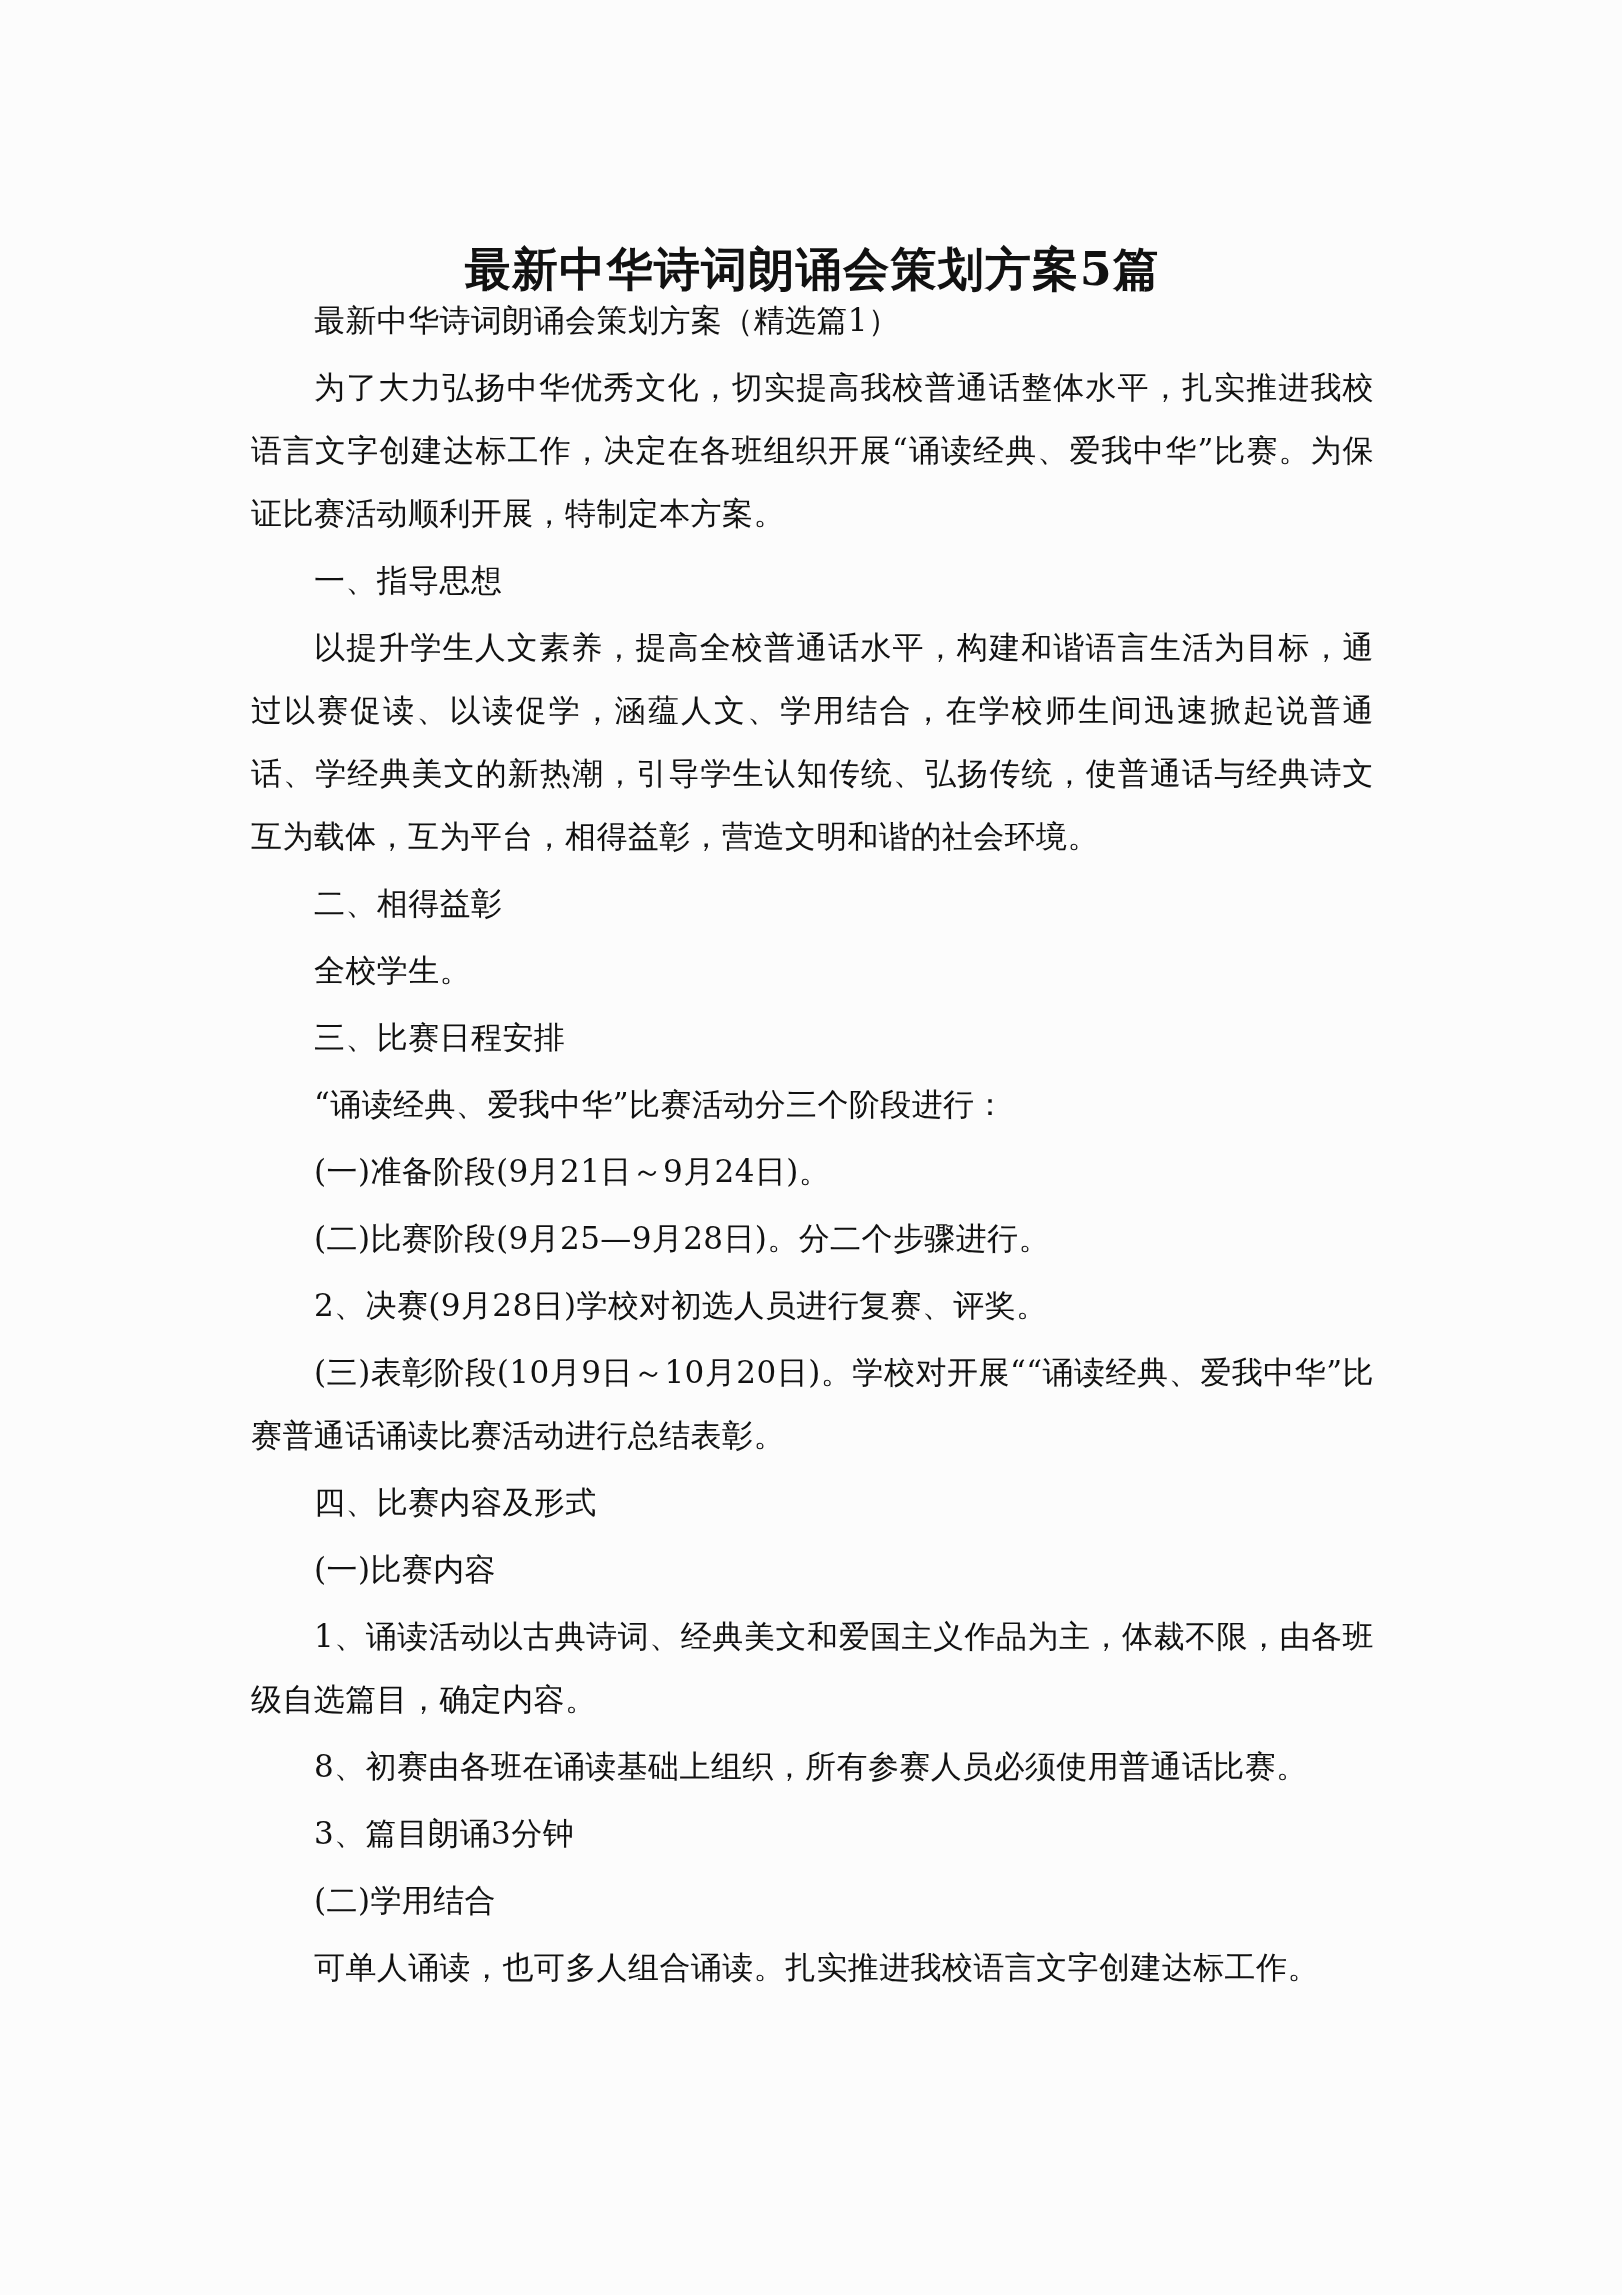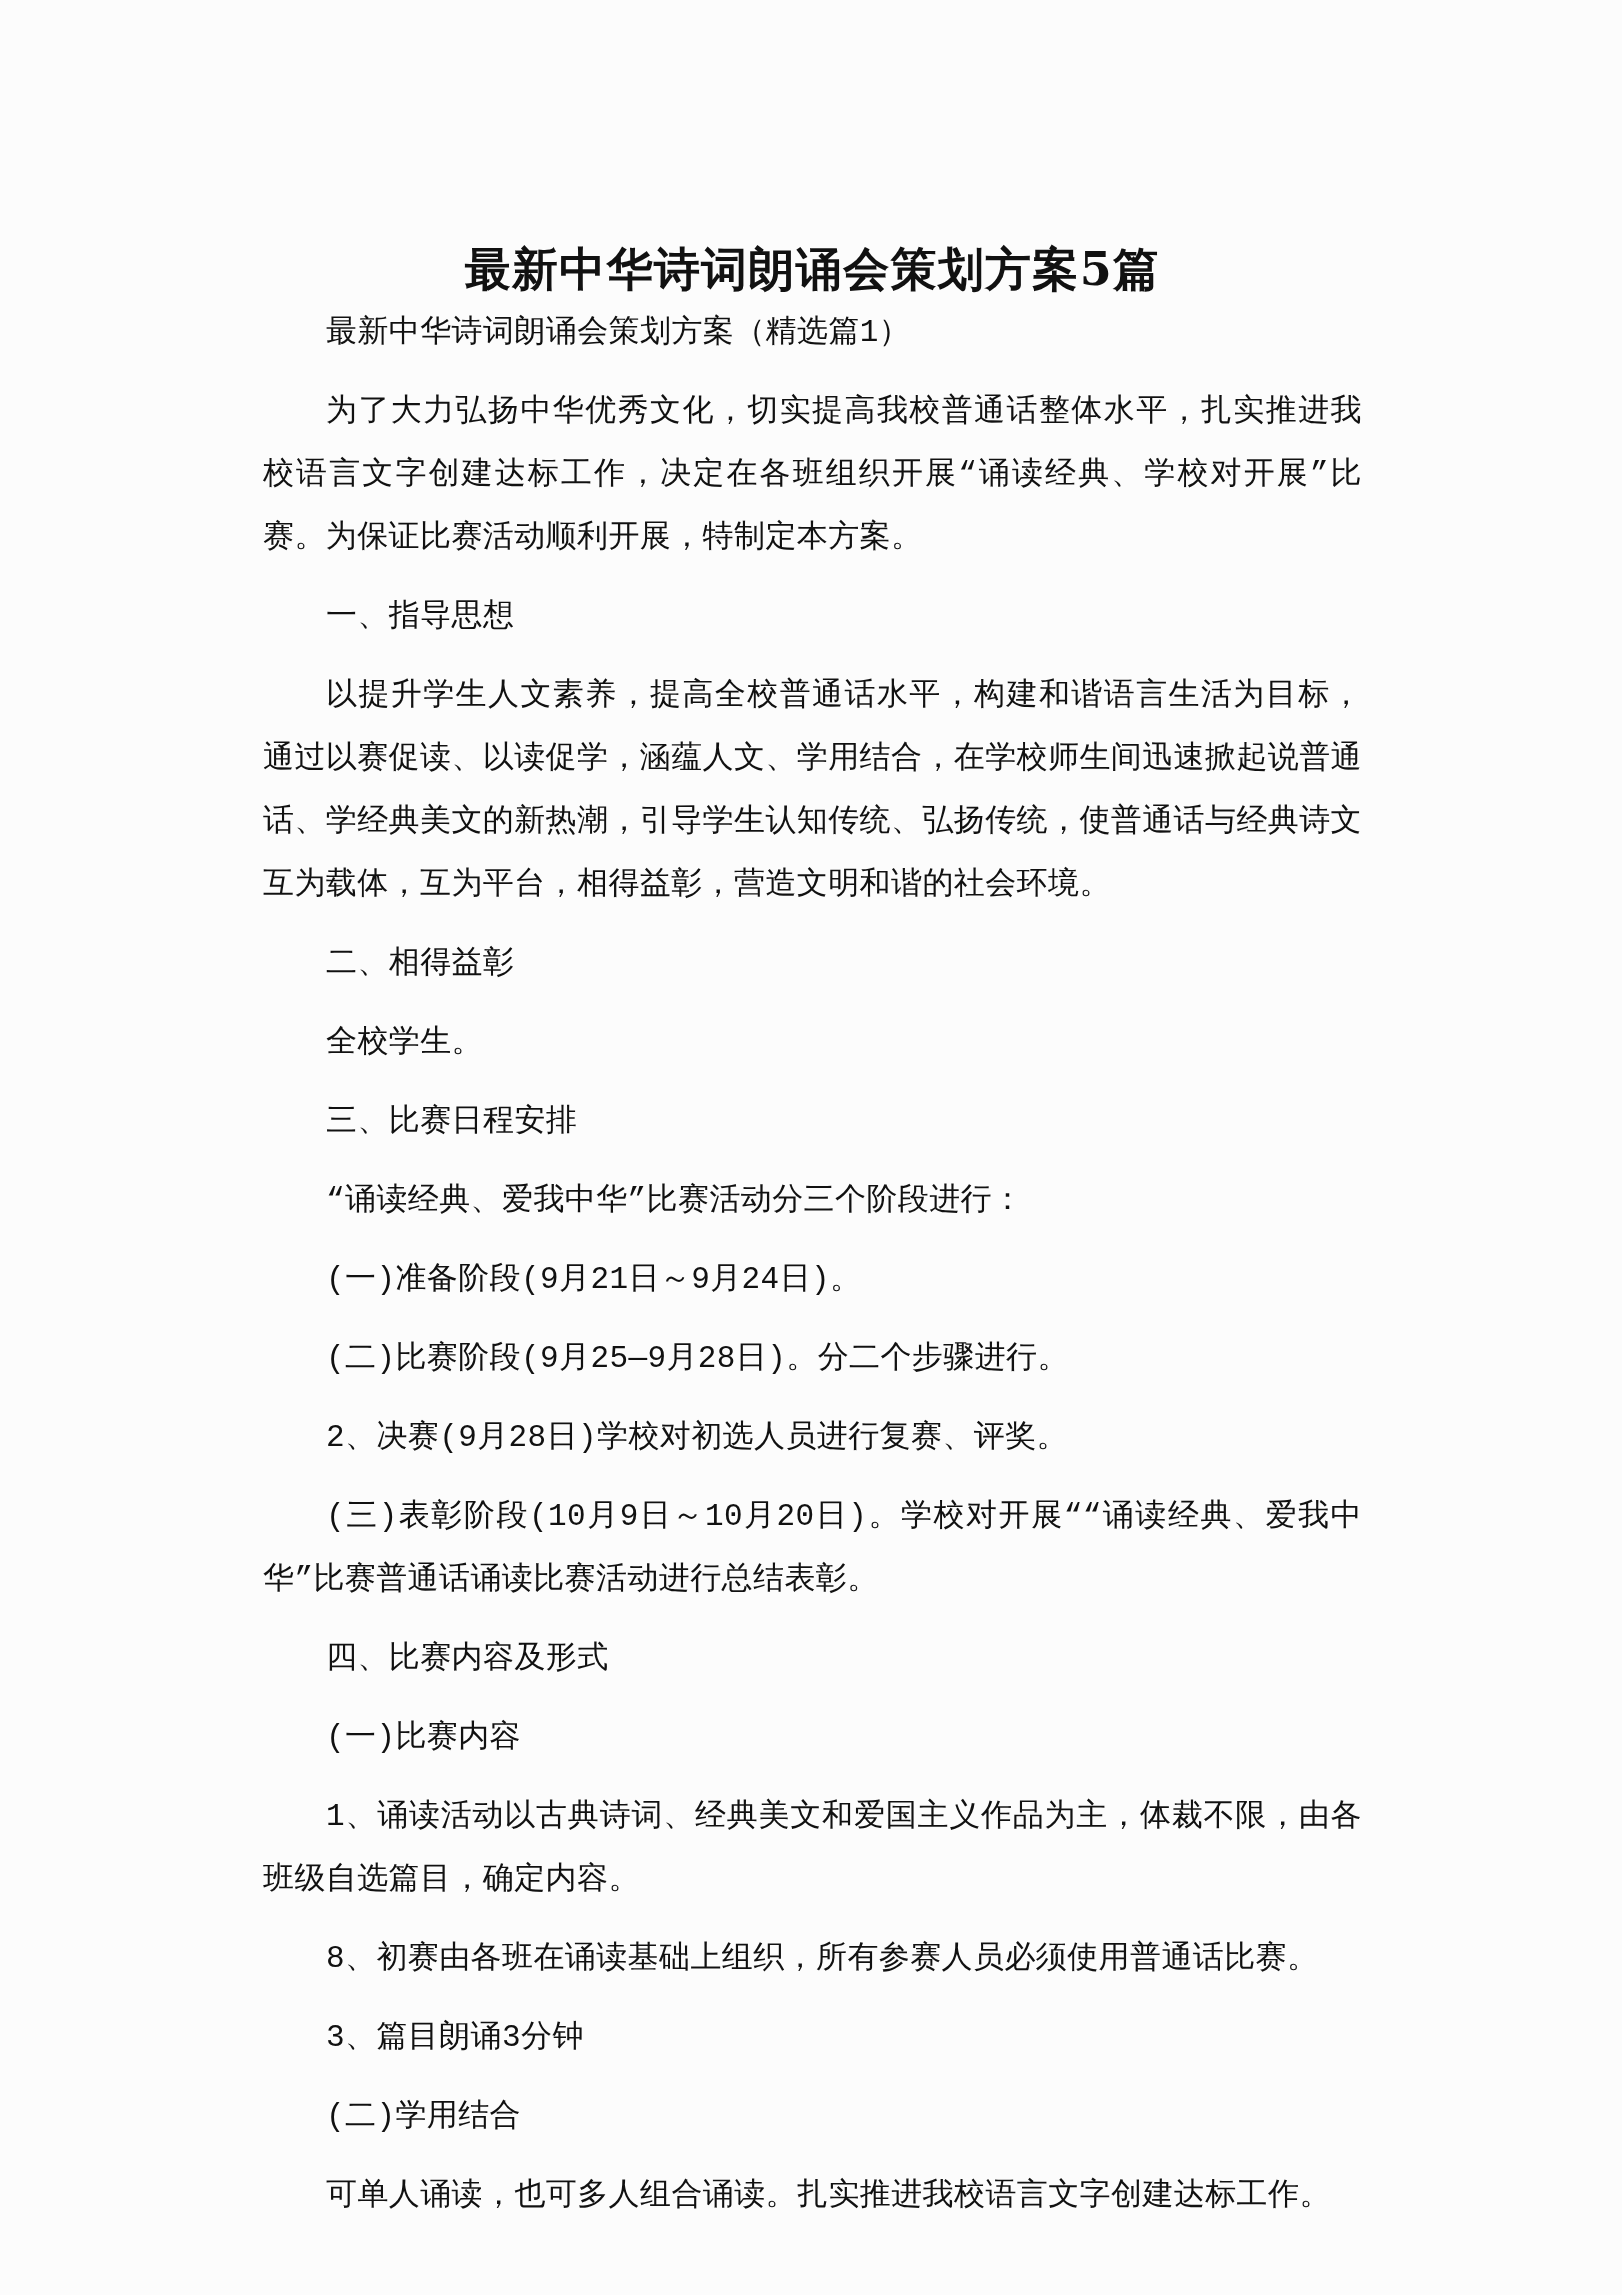--- a/index.html
+++ b/index.html
@@ -36,36 +36,35 @@
   .body {
     position: absolute;
     left: 0;
     top: 285px;
     width: 1131px;
     font-size: 31px;
     line-height: 63px;
     letter-spacing: 0.4px;
   }
   .body p {
-    margin: 16px;
+    margin: 4px;
     text-align: justify;
     word-break: break-all;
-    font-family: Liberation Mono, monospace;
   }
   .body p.indent { text-indent: 63px; }
 </style>
 </head>
 <body>
 
 <div class="page">
   <h1 class="title">最新中华诗词朗诵会策划方案5篇</h1>
 
   <div class="body">
     <p class="indent">最新中华诗词朗诵会策划方案（精选篇1）</p>
-    <p class="indent">为了大力弘扬中华优秀文化，切实提高我校普通话整体水平，扎实推进我校语言文字创建达标工作，决定在各班组织开展“诵读经典、学校对开展”比赛。为保证比赛活动顺利开展，特制定本方案。</p>
+    <p class="indent">为了大力弘扬中华优秀文化，切实提高我校普通话整体水平，扎实推进我校语言文字创建达标工作，决定在各班组织开展“诵读经典、爱我中华”比赛。为保证比赛活动顺利开展，特制定本方案。</p>
     <p class="indent">一、指导思想</p>
     <p class="indent">以提升学生人文素养，提高全校普通话水平，构建和谐语言生活为目标，通过以赛促读、以读促学，涵蕴人文、学用结合，在学校师生间迅速掀起说普通话、学经典美文的新热潮，引导学生认知传统、弘扬传统，使普通话与经典诗文互为载体，互为平台，相得益彰，营造文明和谐的社会环境。</p>
     <p class="indent">二、相得益彰</p>
     <p class="indent">全校学生。</p>
     <p class="indent">三、比赛日程安排</p>
     <p class="indent">“诵读经典、爱我中华”比赛活动分三个阶段进行：</p>
     <p class="indent">(一)准备阶段(9月21日～9月24日)。</p>
     <p class="indent">(二)比赛阶段(9月25—9月28日)。分二个步骤进行。</p>
     <p class="indent">2、决赛(9月28日)学校对初选人员进行复赛、评奖。</p>
     <p class="indent">(三)表彰阶段(10月9日～10月20日)。学校对开展““诵读经典、爱我中华”比赛普通话诵读比赛活动进行总结表彰。</p>

